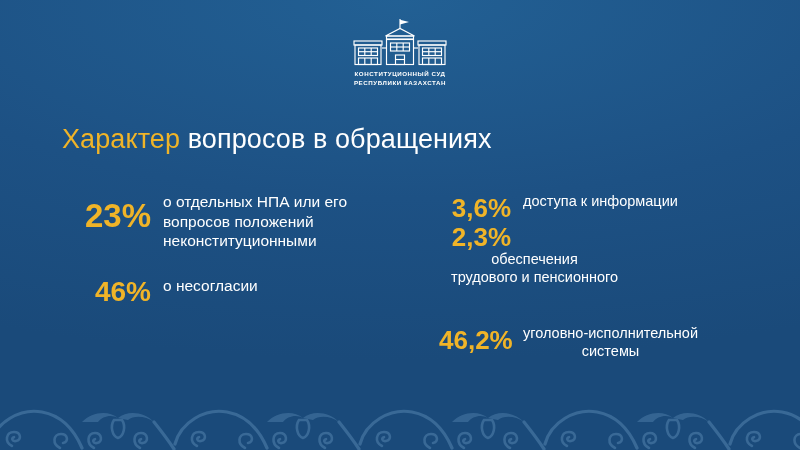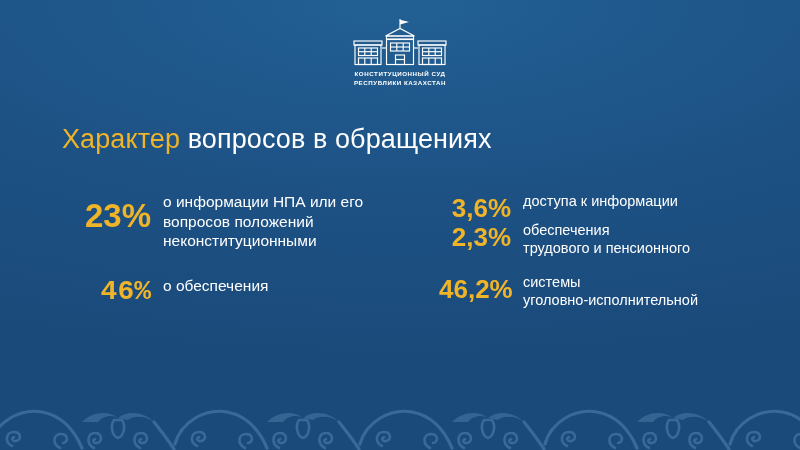--- a/index.html
+++ b/index.html
@@ -91,28 +91,28 @@
   .stat-label {
     color:#ffffff;
     font-weight:400;
   }
 
   
   #col-left .stat-num   { width:82px; font-size:33px; padding-top:7px; }
   #col-left .stat-label { font-size:15.5px; line-height:1.26; margin-left:12px; }
   #stat-23 { margin-bottom:22px; }
   #stat-23 .stat-num { font-size:33px; }
-  #stat-46 .stat-num { font-size:28px; padding-top:5px;font-family:Liberation Mono, monospace; }
+  #stat-46 .stat-num { font-size:28px; padding-top:5px; }
   #stat-46 .stat-label { padding-top:3px; }
 
   
   #col-right .stat-num   { width:72px; font-size:26px; padding-top:3px; }
-  #col-right .stat-label { font-size:14.5px; line-height:1.25; margin-left:12px; }
+  #col-right .stat-label { font-size:14.5px; line-height:1.25; margin-left:12px;text-align:center; }
   #stat-36 { }
-  #stat-23b { margin-bottom:16px; }
+  #stat-23b { margin-bottom:38px;flex-direction:column; }
 </style>
 </head>
 <body>
 
 <div id="slide">
 
   <div id="logo-block">
     <svg id="logo-mark" viewBox="0 0 118 48">
       <g fill="none" stroke="#ffffff" stroke-width="1.15" stroke-linejoin="miter">
 
@@ -164,30 +164,30 @@
 
   <h1 id="title"><span class="accent">Характер</span><span> вопросов в обращениях</span></h1>
 
   <div id="columns">
 
     <div id="col-left">
 
       <div class="stat" id="stat-23">
         <div class="stat-num">23%</div>
         <div class="stat-label">
-          <div>о информации НПА или его</div>
+          <div>о отдельных НПА или его</div>
           <div>вопросов положений</div>
           <div>неконституционными</div>
         </div>
       </div>
 
       <div class="stat" id="stat-46">
         <div class="stat-num">46%</div>
         <div class="stat-label">
-          <div>о обеспечения</div>
+          <div>о несогласии</div>
         </div>
       </div>
 
     </div>
 
     <div id="col-right">
 
       <div class="stat" id="stat-36">
         <div class="stat-num">3,6%</div>
         <div class="stat-label">
@@ -199,22 +199,22 @@
         <div class="stat-num">2,3%</div>
         <div class="stat-label">
           <div>обеспечения</div>
           <div>трудового и пенсионного</div>
         </div>
       </div>
 
       <div class="stat" id="stat-16">
         <div class="stat-num">46,2%</div>
         <div class="stat-label">
+          <div>уголовно-исполнительной</div>
           <div>системы</div>
-          <div>уголовно-исполнительной</div>
         </div>
       </div>
 
     </div>
   </div>
 
   <div id="ornament">
     <svg viewBox="0 0 800 58" preserveAspectRatio="none">
       <defs>
         <g id="orn-unit">

